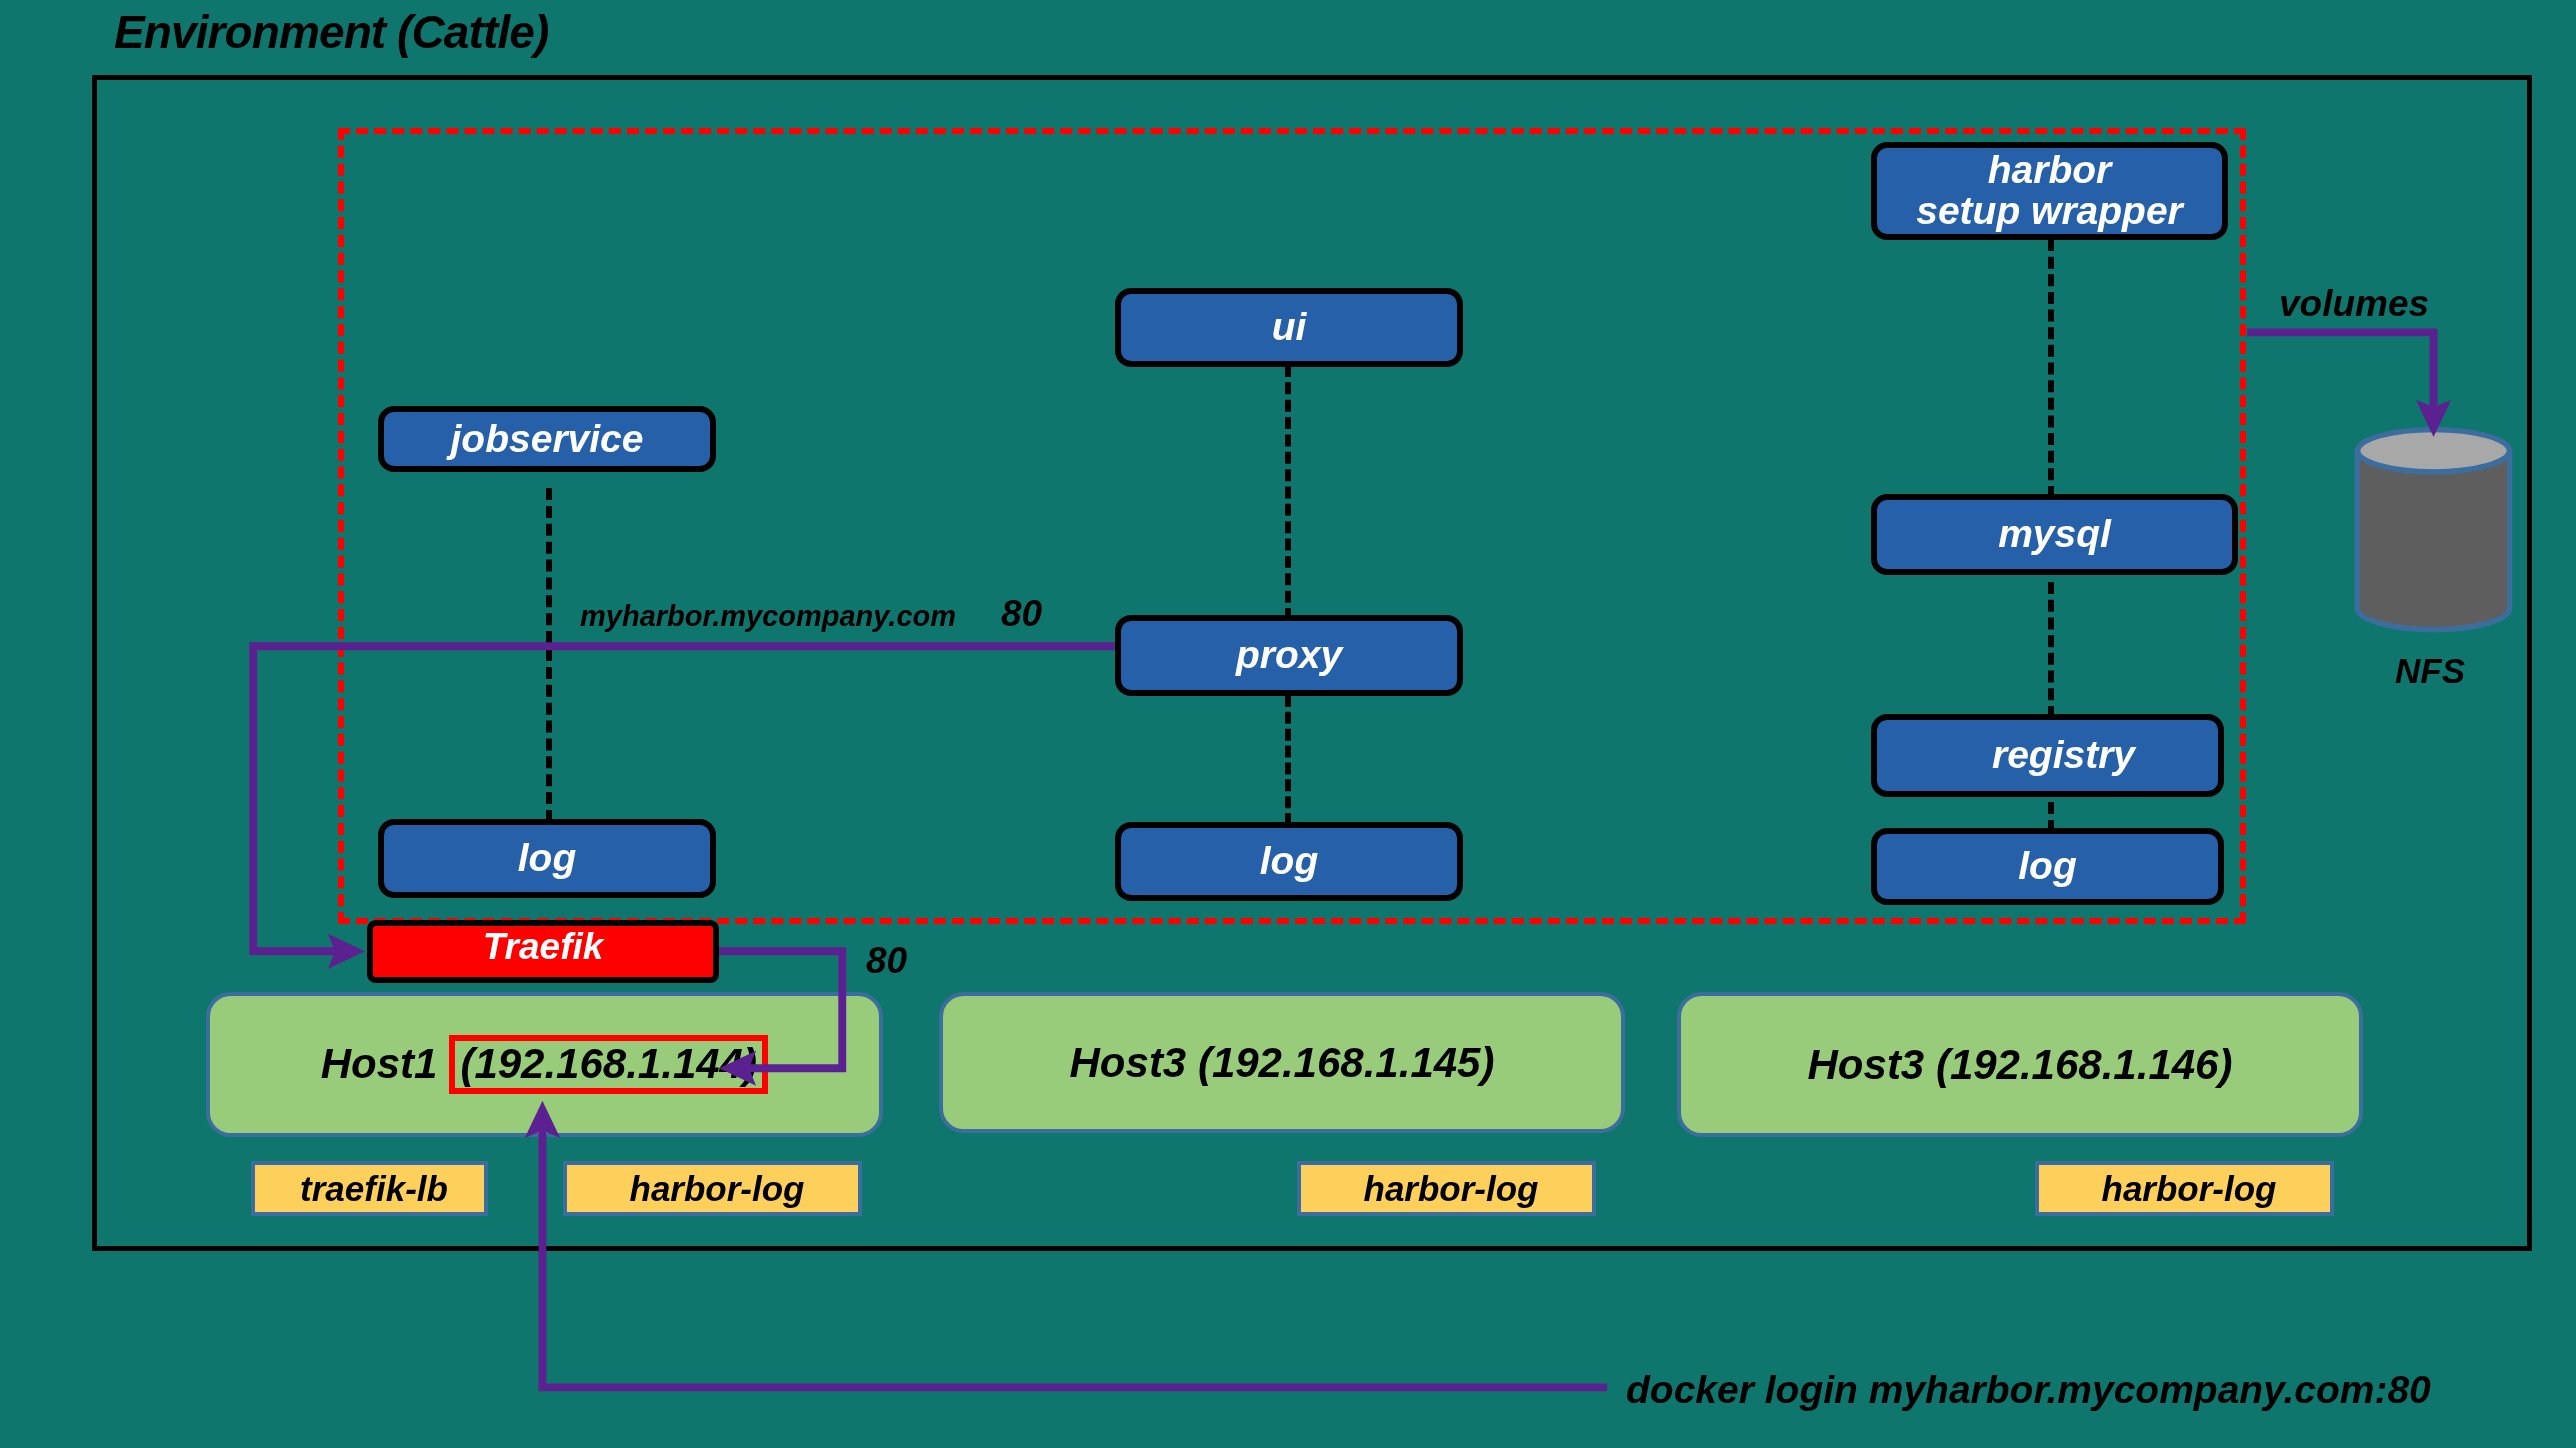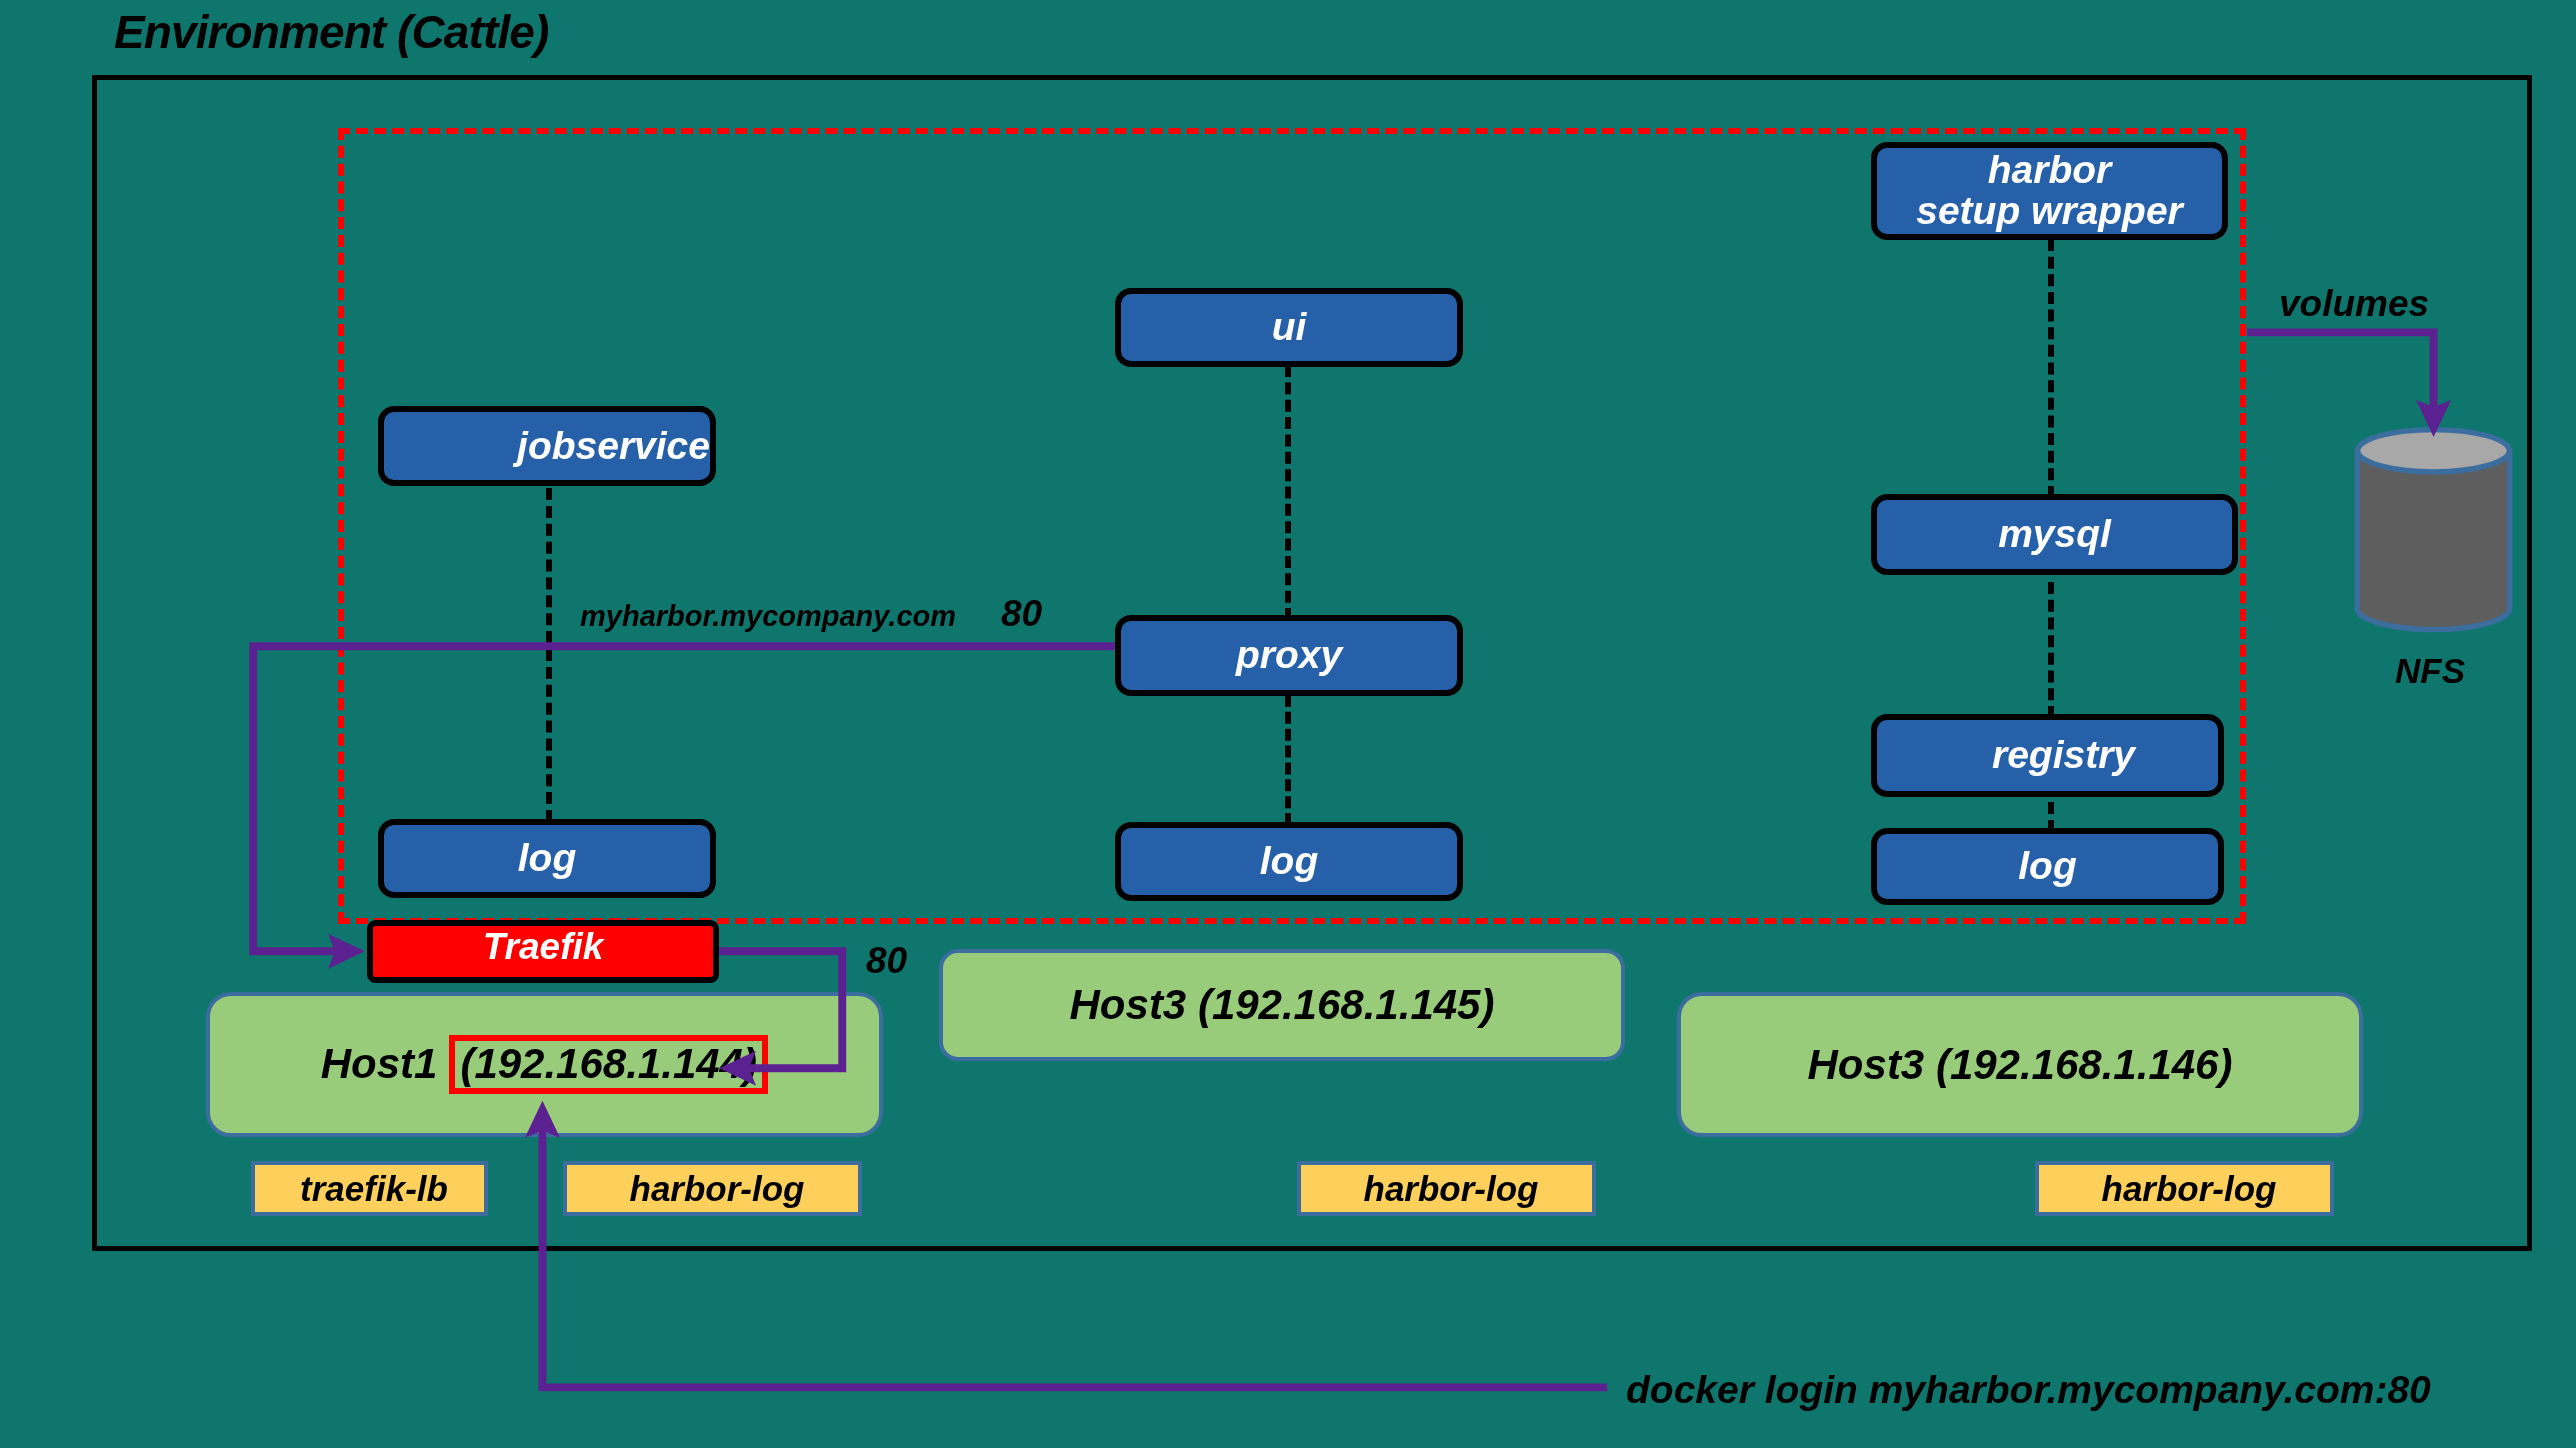--- a/index.html
+++ b/index.html
@@ -170,21 +170,21 @@
 
   <div class="abs stack-group"></div>
 
   <div class="abs dashlink" style="left:546px; top:488px;  height:334px;"></div>
   <div class="abs dashlink" style="left:1285px; top:365px;  height:255px;"></div>
   <div class="abs dashlink" style="left:1285px; top:695px;  height:130px;"></div>
   <div class="abs dashlink" style="left:2048px; top:239px;  height:259px;"></div>
   <div class="abs dashlink" style="left:2048px; top:582px;  height:136px;"></div>
   <div class="abs dashlink" style="left:2048px; top:802px;  height:30px;"></div>
 
-  <div class="abs svc" style="left:378px; top:406px; width:338px; height:80px;justify-content:flex-end;">
+  <div class="abs svc" style="left:378px; top:406px; width:338px; height:66px;">
     <span>jobservice</span>
   </div>
   <div class="abs svc" style="left:378px; top:819px; width:338px; height:79px;">
     <span>log</span>
   </div>
 
   <div class="abs svc" style="left:1115px; top:288px; width:348px; height:79px;">
     <span>ui</span>
   </div>
   <div class="abs svc" style="left:1115px; top:615px; width:348px; height:81px;">
@@ -231,21 +231,21 @@
       <span>Host1 </span><span class="ip-highlight">(192.168.1.144)</span>
     </div>
   </div>
   <div class="abs badge" style="left:251px; top:1161px; width:237px; height:55px;">
     <span>traefik-lb</span>
   </div>
   <div class="abs badge" style="left:563px; top:1161px; width:299px; height:55px;">
     <span>harbor-log</span>
   </div>
 
-  <div class="abs host-box" style="left:939px; top:949px; width:686px; height:112px;border-radius:19px;">
+  <div class="abs host-box" style="left:939px; top:992px; width:686px; height:141px;">
     <div class="host-label">
       <span>Host3 </span><span>(192.168.1.145)</span>
     </div>
   </div>
   <div class="abs badge" style="left:1297px; top:1161px; width:299px; height:55px;">
     <span>harbor-log</span>
   </div>
 
   <div class="abs host-box" style="left:1677px; top:992px; width:686px; height:145px;">
     <div class="host-label">

